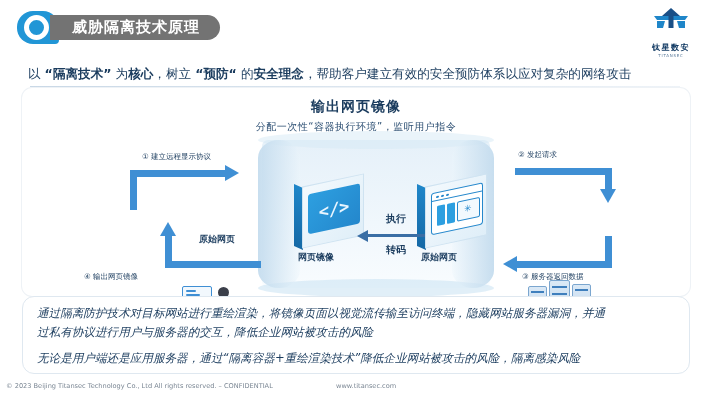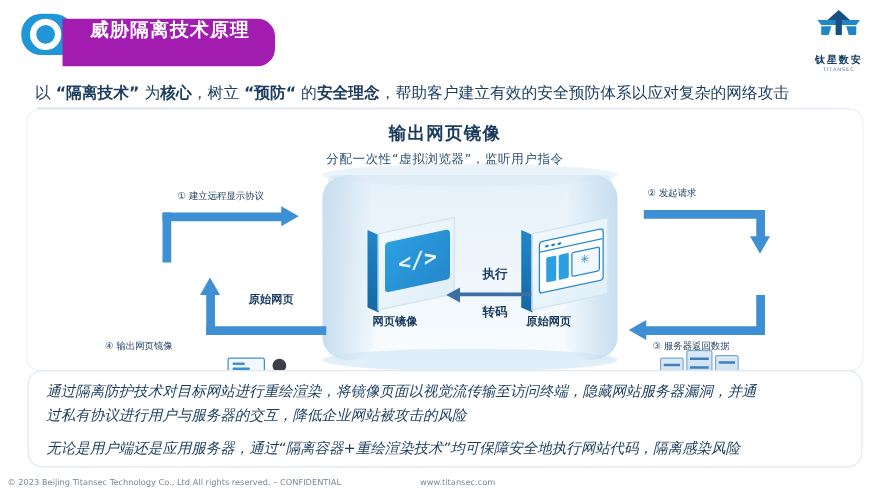--- a/index.html
+++ b/index.html
@@ -17,24 +17,24 @@
     position:absolute; left:17px; top:11px; width:42px; height:33px;
     background:#2196d6;
     border-radius: 16px 16px 4px 16px;
   }
   .hdr-ring {
     position:absolute; left:24px; top:15px;
     width:25px; height:25px; border-radius:50%;
     border:5px solid #ffffff; background:transparent;
   }
   .hdr-pill {
-    position:absolute; left:50px; top:15px; height:38px;
+    position:absolute; left:50px; top:15px; height:25px;
     padding:0 20px 0 22px;
-    background:#a21caf; border-radius:0 14px 14px 0;
-    display:flex; 
+    background:#737373; border-radius:0 14px 14px 0;
+    display:flex; align-items:center;
   }
   .hdr-pill span {
     color:#ffffff; font-size:15px; font-weight:bold; letter-spacing:1px;
     white-space:nowrap;
   }
   
   .brand { position:absolute; right:8px; top:7px; width:64px; height:42px; text-align:center; }
   .brand svg { display:block; margin:0 auto; }
   .brand-cn { font-size:8px; color:#123a63; letter-spacing:1.5px; font-weight:bold; line-height:10px; margin-top:14px; }
   .brand-en { font-size:4.2px; color:#5a7a9a; letter-spacing:.8px; line-height:6px; transform:scale(.95); }
@@ -203,21 +203,21 @@
   </div>
 
   <div class="subhead">
     <span>以 </span><b>“隔离技术”</b><span> 为</span><b>核心</b><span>，树立 </span><b>“预防“</b><span> 的</span><b>安全理念</b><span>，帮助客户建立有效的安全预防体系以应对复杂的网络攻击</span>
     <div class="rule"></div>
   </div>
 
   <div class="panel">
 
     <div class="panel-title">输出网页镜像</div>
-    <div class="panel-sub">分配一次性“虚拟浏览器”，监听用户指令</div>
+    <div class="panel-sub">分配一次性“容器执行环境”，监听用户指令</div>
 
     <div class="capsule">
       <div class="cyl-cap-t"></div>
       <div class="cyl-cap-b"></div>
       <div class="cyl-left"></div>
       <div class="cyl-right"></div>
     </div>
 
     <div class="iso" style="left:272px; top:98px;">
       <div class="iso-edge"></div>
@@ -313,21 +313,21 @@
         <div class="ln" style="top:32px"></div>
           <div class="ln" style="top:38px"></div>
       </div>
     </div>
 
   </div>
 
   <div class="bottom">
     <div class="bt-line">通过隔离防护技术对目标网站进行重绘渲染，将镜像页面以视觉流传输至访问终端，隐藏网站服务器漏洞，并通</div>
     <div class="bt-line">过私有协议进行用户与服务器的交互，降低企业网站被攻击的风险</div>
-    <div class="bt-line" style="margin-top:7px;">无论是用户端还是应用服务器，通过“隔离容器+重绘渲染技术”均可保障安全地执行网站代码，隔离感染风险</div>
+    <div class="bt-line" style="margin-top:7px;">无论是用户端还是应用服务器，通过“隔离容器+重绘渲染技术”降低企业网站被攻击的风险，隔离感染风险</div>
   </div>
 
   <div class="footer">
     <div class="fl">© 2023 Beijing Titansec Technology Co., Ltd  All rights reserved. – CONFIDENTIAL</div>
     <div class="fr">www.titansec.com</div>
   </div>
 
 </div>
 
 </body></html>

